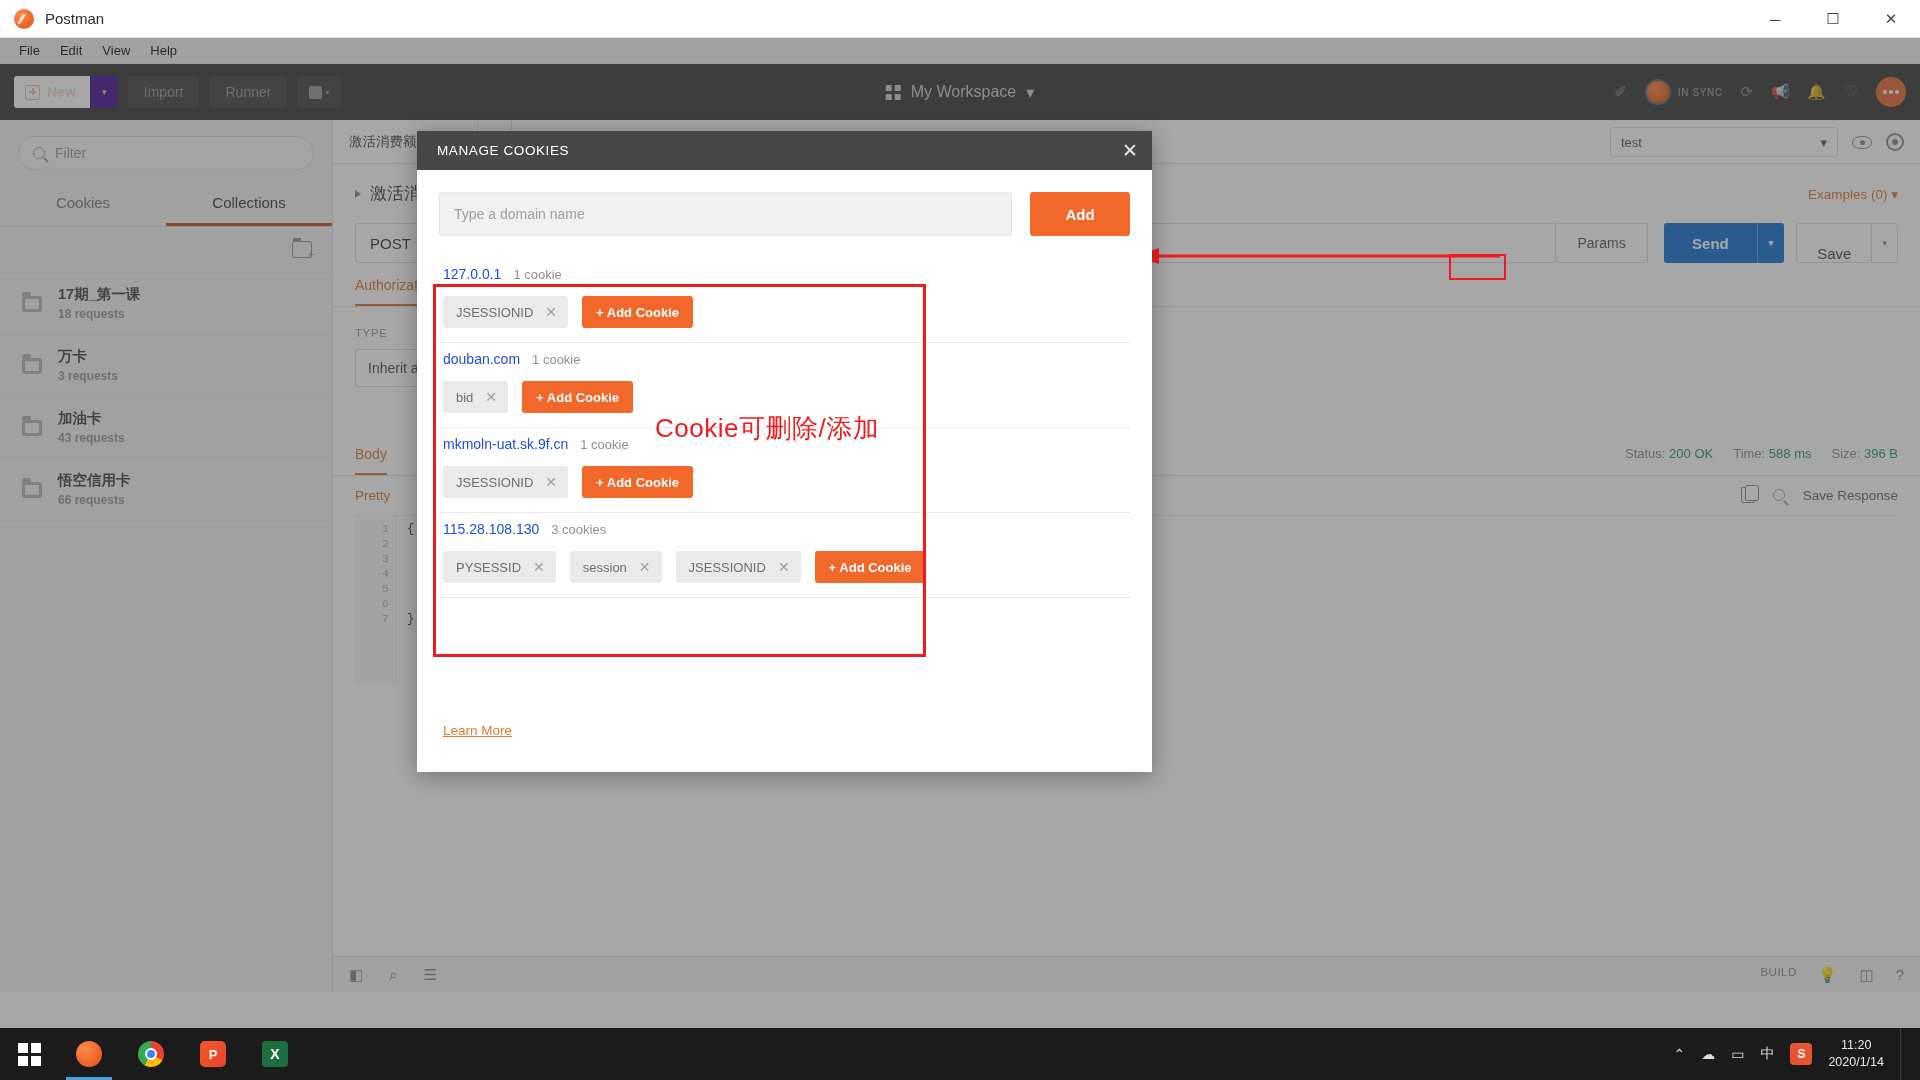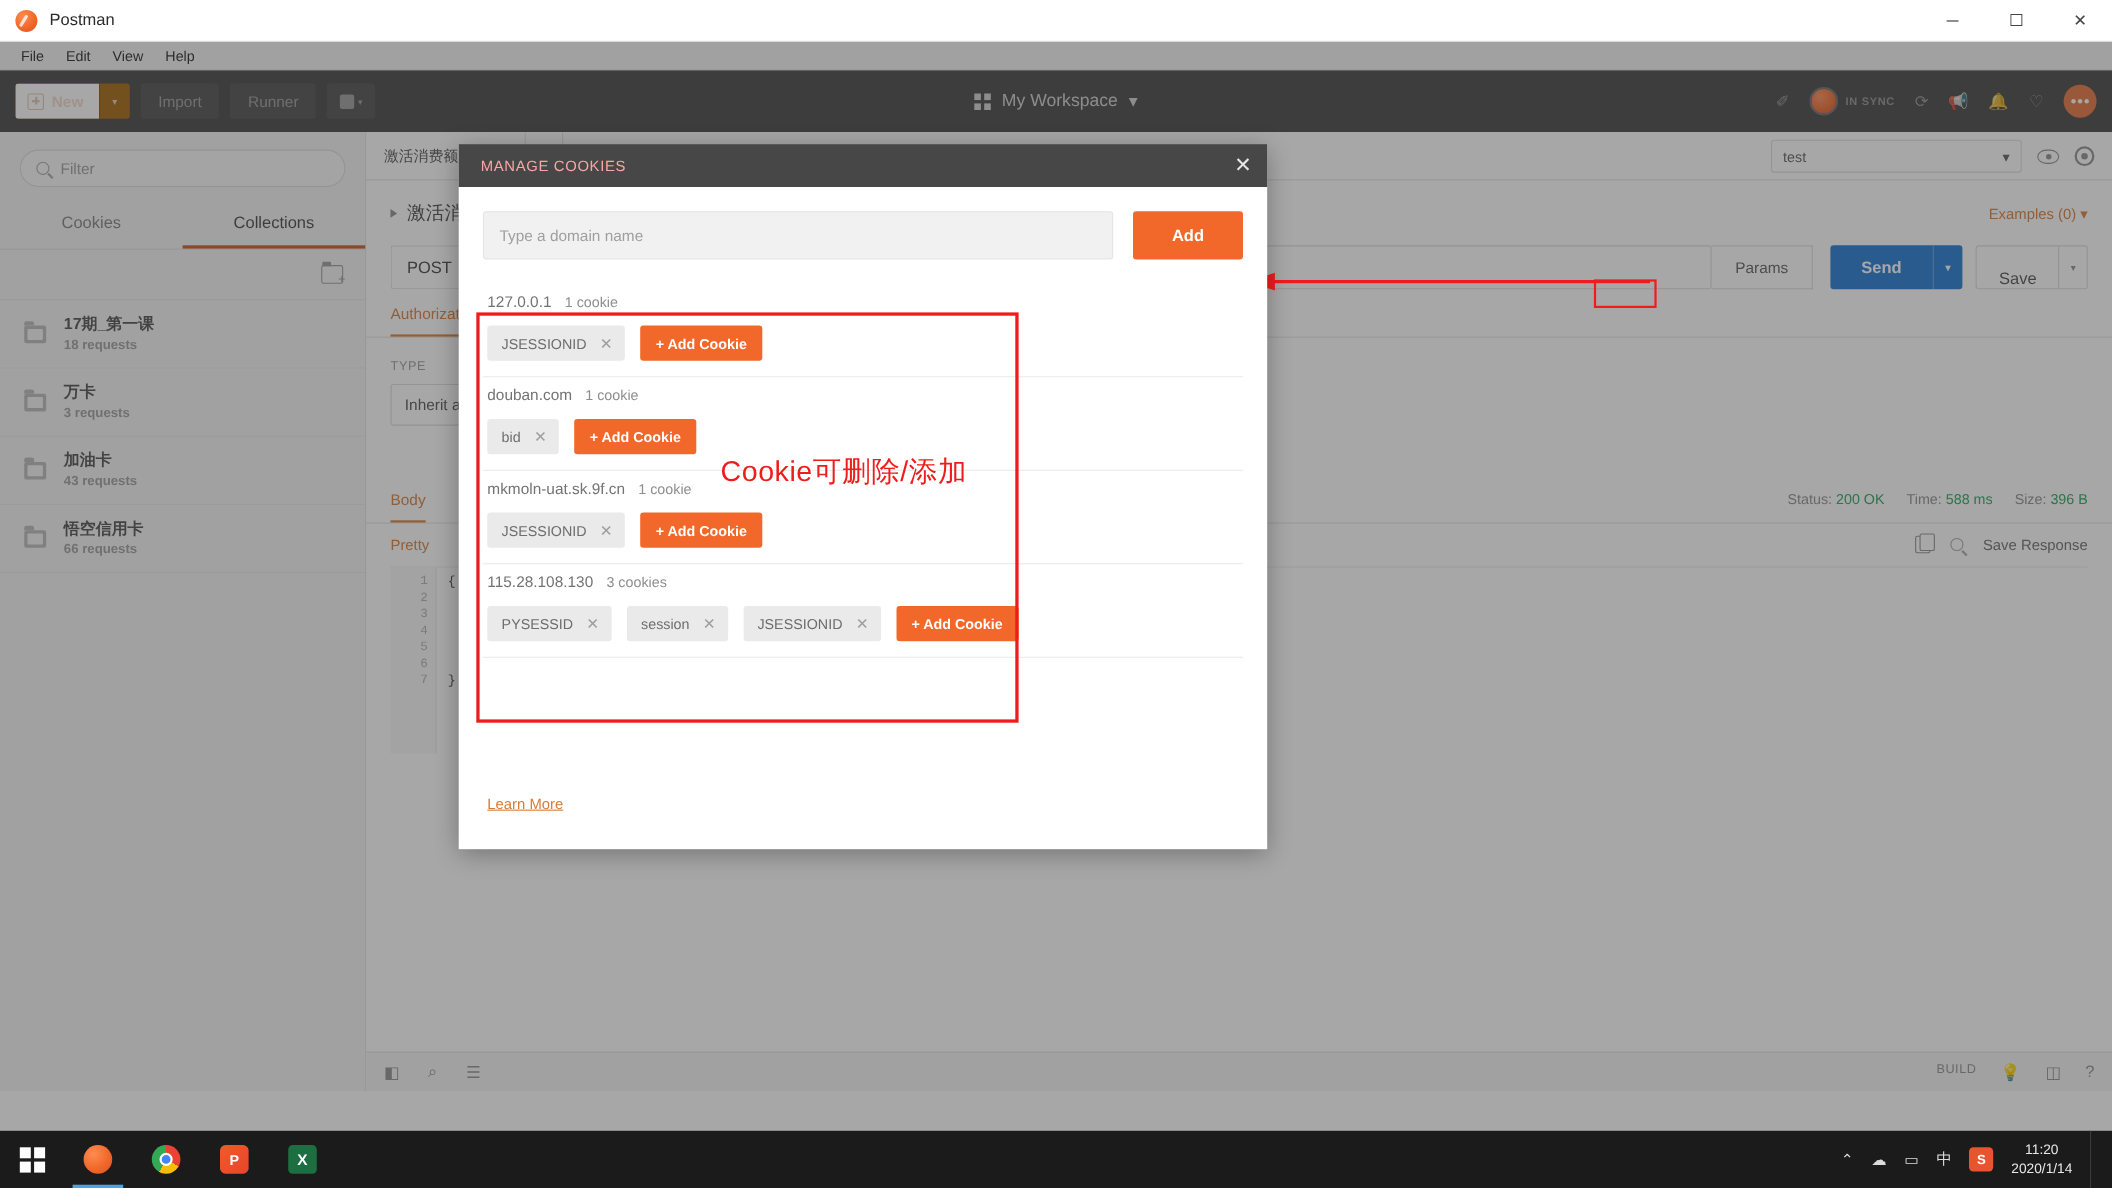--- a/index.html
+++ b/index.html
@@ -41,21 +41,21 @@
   }
   .menuitem { font-size: 13px; color: #1c1c1c; padding: 3px 9px; }
 
   
   .toolbar {
     height: 56px; background: #3e3e3e; display: flex; align-items: center;
     padding: 0 14px; position: relative;
   }
   .btn-new {
     display: flex; align-items: stretch; height: 32px; border-radius: 3px; overflow: hidden;
-    background: #a16207;
+    background: #4c1d95;
   }
   .btn-new .main {
     display: flex; align-items: center; gap: 7px; padding: 0 14px 0 11px;
     color: #efd9cd; font-size: 14px; font-weight: bold;
   }
   .btn-new .plusbox {
     width: 15px; height: 15px; border: 1.5px solid #e6c4ae; border-radius: 2px;
     position: relative;
   }
   .btn-new .plusbox::before, .btn-new .plusbox::after {
@@ -242,37 +242,37 @@
 
   
   .modal {
     position: absolute; left: 417px; top: 131px; width: 735px; height: 641px;
     background: #fff; box-shadow: 0 4px 22px rgba(0,0,0,.32);
   }
   .modal-head {
     height: 39px; background: #474747; display: flex; align-items: center;
     padding: 0 16px 0 20px; position: relative;
   }
-  .modal-head .t { color: #fca5a5; font-size: 13.5px; letter-spacing: .6px; }
+  .modal-head .t { color: #ffffff; font-size: 13.5px; letter-spacing: .6px; }
   .modal-close { position: absolute; right: 14px; color: #e6e6e6; font-size: 19px; line-height: 1; }
 
   .modal-body { padding: 22px 22px 0; position: relative; }
   .domainrow { display: flex; gap: 18px; }
   .domaininput {
     flex: 1; height: 44px; background: #f1f1f1; border: 1px solid #e4e4e4; border-radius: 3px;
     display: flex; align-items: center; padding: 0 14px; font-size: 14px; color: #9f9f9f;
   }
   .addbtn {
     width: 100px; height: 44px; background: #f1682a; color: #fff; border-radius: 3px;
     display: flex; align-items: center; justify-content: center; font-size: 15px; font-weight: bold;
   }
 
   .cookielist { margin-top: 22px; }
   .cdomain { padding: 8px 4px 0; display: flex; align-items: baseline; gap: 12px; }
-  .cdomain .d { font-size: 14px; color: #737373; }
+  .cdomain .d { font-size: 14px; color: #1d4ed8; }
   .cdomain .c { font-size: 13px; color: #8e8e8e; }
   .cchips { display: flex; align-items: center; gap: 14px; padding: 14px 4px 14px; border-bottom: 1px solid #eaeaea; flex-wrap: wrap; }
   .chip {
     height: 32px; background: #eaeaea; border-radius: 3px; display: flex; align-items: center;
     gap: 12px; padding: 0 11px 0 13px; font-size: 13px; color: #6e6e6e;
   }
   .chip .x { color: #9e9e9e; font-size: 14px; }
   .addcookie {
     height: 32px; background: #f1682a; color: #fff; border-radius: 3px; display: flex;
     align-items: center; padding: 0 14px; font-size: 13px; font-weight: bold;

